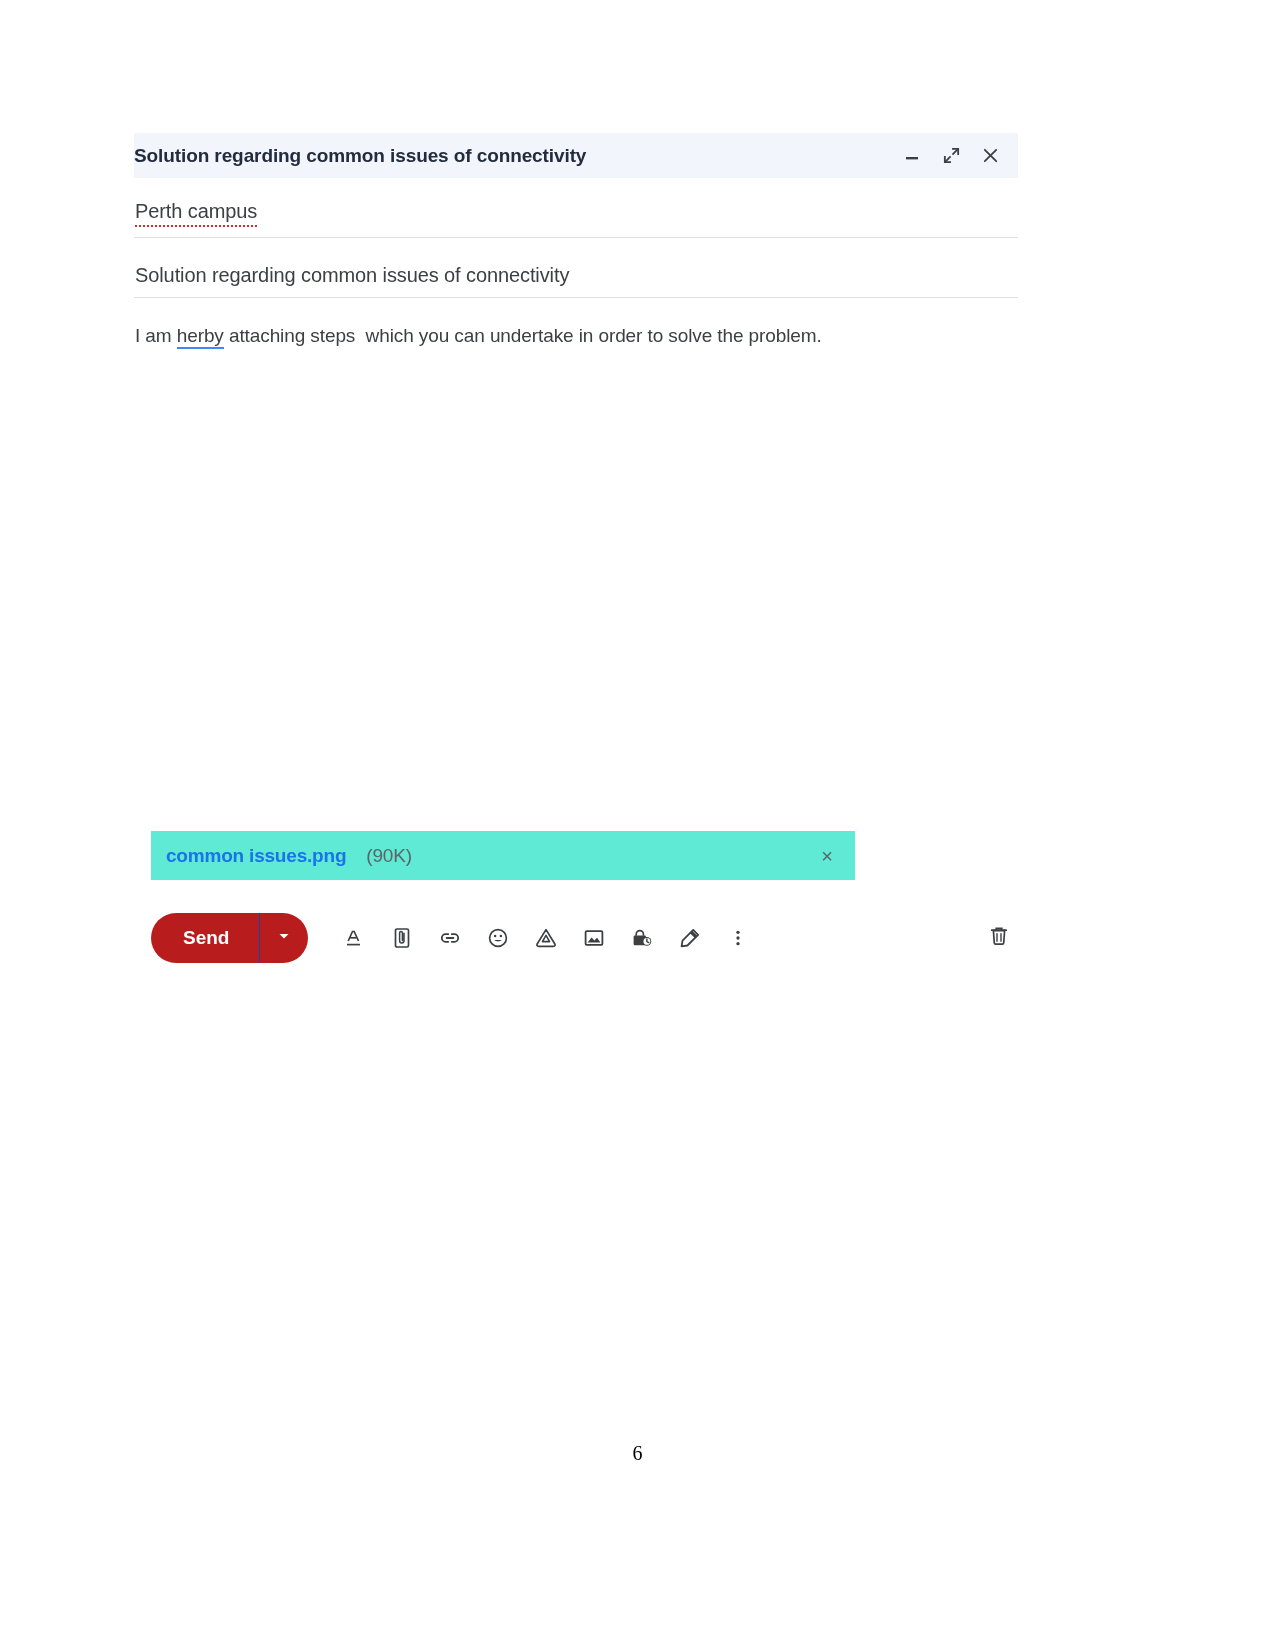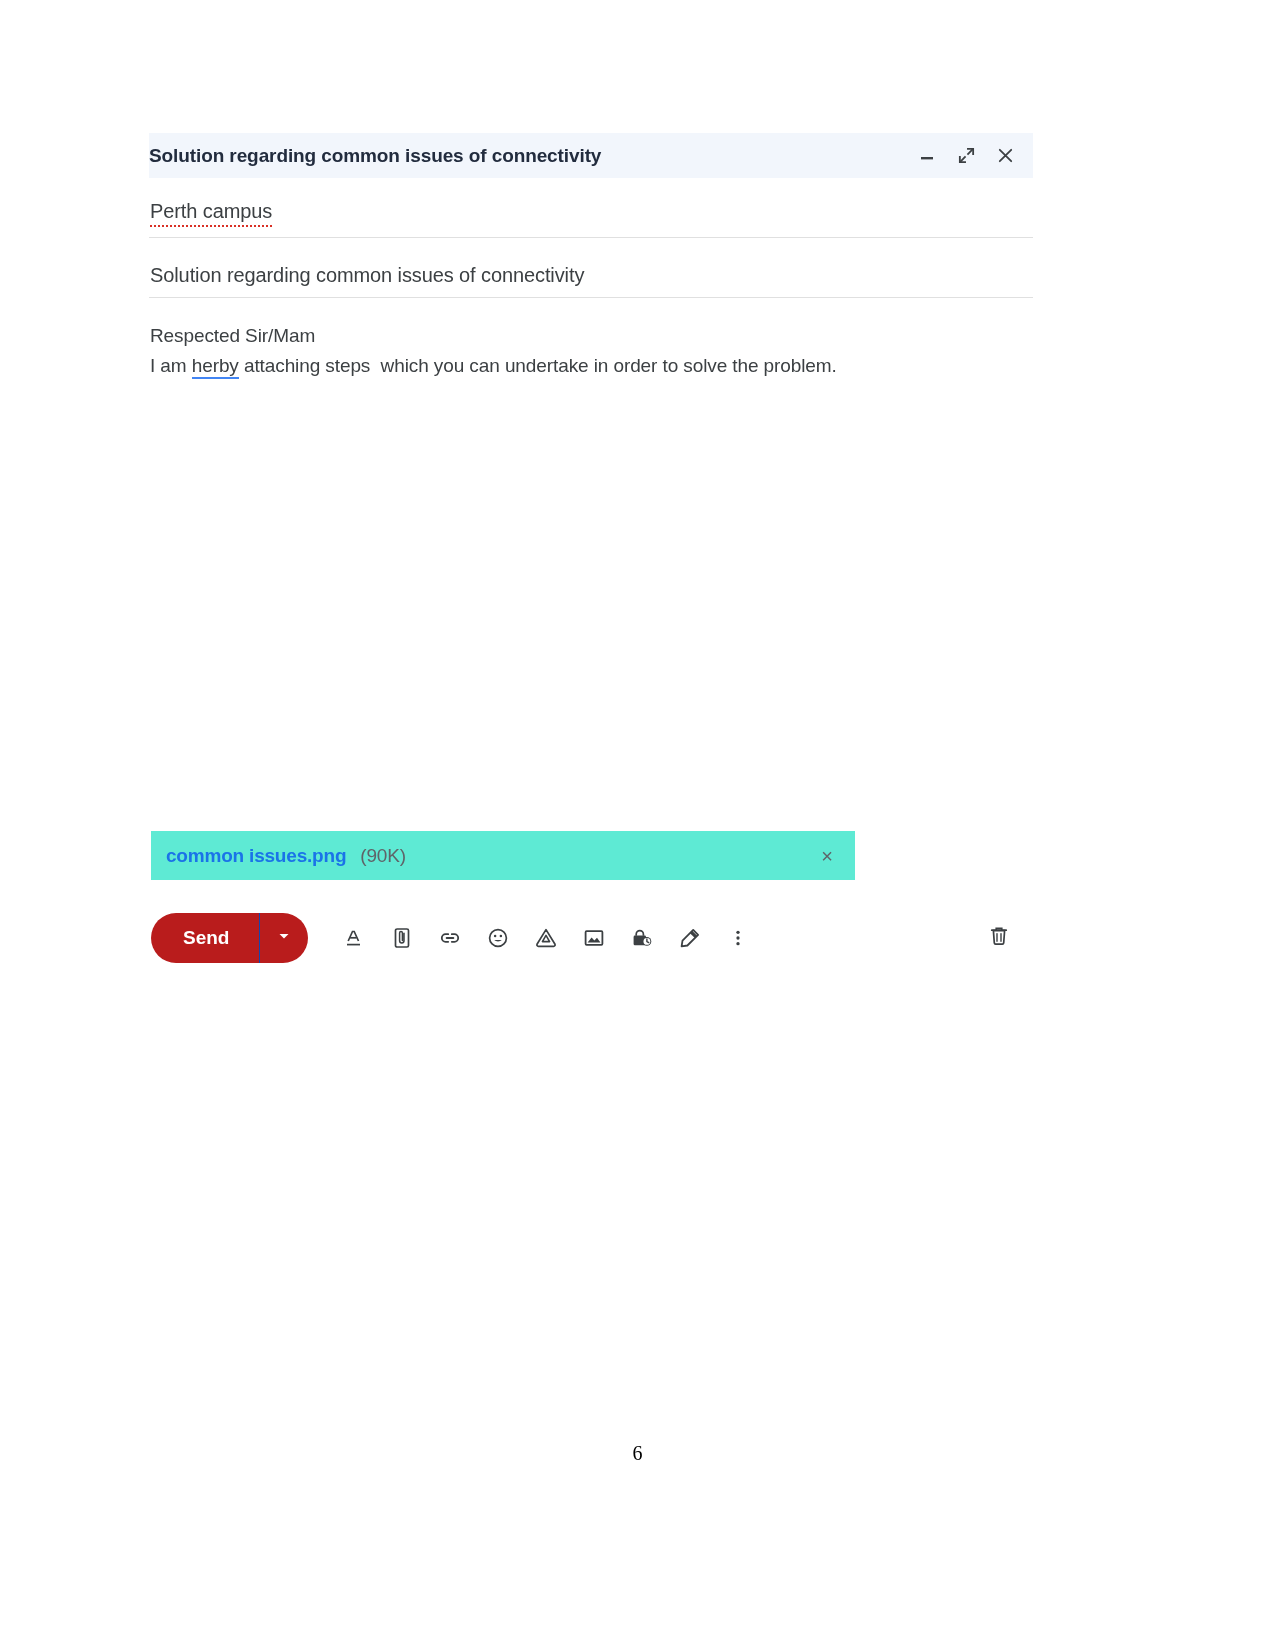--- a/index.html
+++ b/index.html
@@ -11,21 +11,21 @@
     width: 1275px;
     height: 1650px;
     position: relative;
     font-family: "Liberation Sans", sans-serif;
     overflow: hidden;
   }
 
   
   .compose-window {
     position: absolute;
-    left: 149px;
+    left: 134px;
     top: 133px;
     width: 884px;
   }
 
   .compose-header {
     background: #f2f6fc;
     height: 45px;
     display: flex;
     align-items: center;
     padding: 0 14px 0 0;
@@ -119,21 +119,21 @@
   }
   .att-name {
     font-size: 19px;
     font-weight: 700;
     color: #1a73e8;
     letter-spacing: -0.2px;
   }
   .att-size {
     font-size: 19px;
     color: #5f6368;
-    margin-left: 14px;
+    margin-left: 20px;
     letter-spacing: -0.2px;
   }
   .att-spacer { flex: 1; }
   .att-close {
     font-size: 20px;
     color: #5f6368;
     cursor: pointer;
     line-height: 1;
     padding: 2px 4px;
   }
@@ -257,21 +257,20 @@
 
   <div class="field-row field-to">
     <span class="field-text spell-red">Perth campus</span>
   </div>
 
   <div class="field-row field-subject">
     <span class="field-text">Solution regarding common issues of connectivity</span>
   </div>
 
   <div class="compose-body">
-    <div class="body-line">Respected Sir/Mam</div>
     <div class="body-line"><span>I am </span><span class="spell-blue">herby</span><span> attaching steps  which you can undertake in order to solve the problem.</span></div>
   </div>
 
 </div>
 
 <div class="attachment-wrap">
   <div class="attachment-chip">
     <span class="att-name">common issues.png</span>
     <span class="att-size">(90K)</span>
     <span class="att-spacer"></span>

